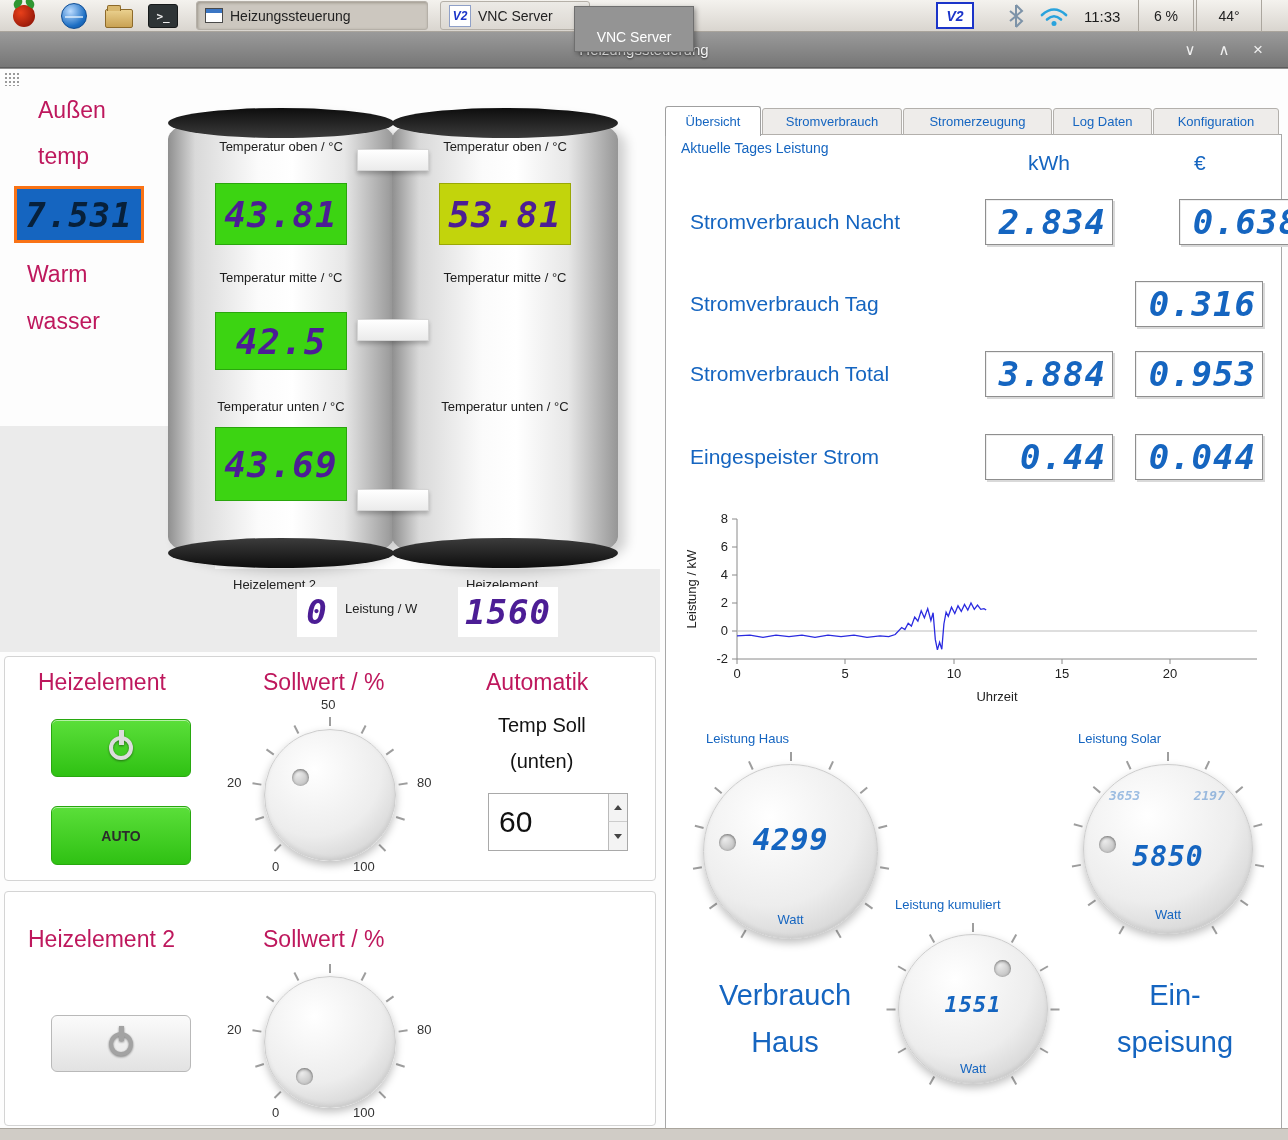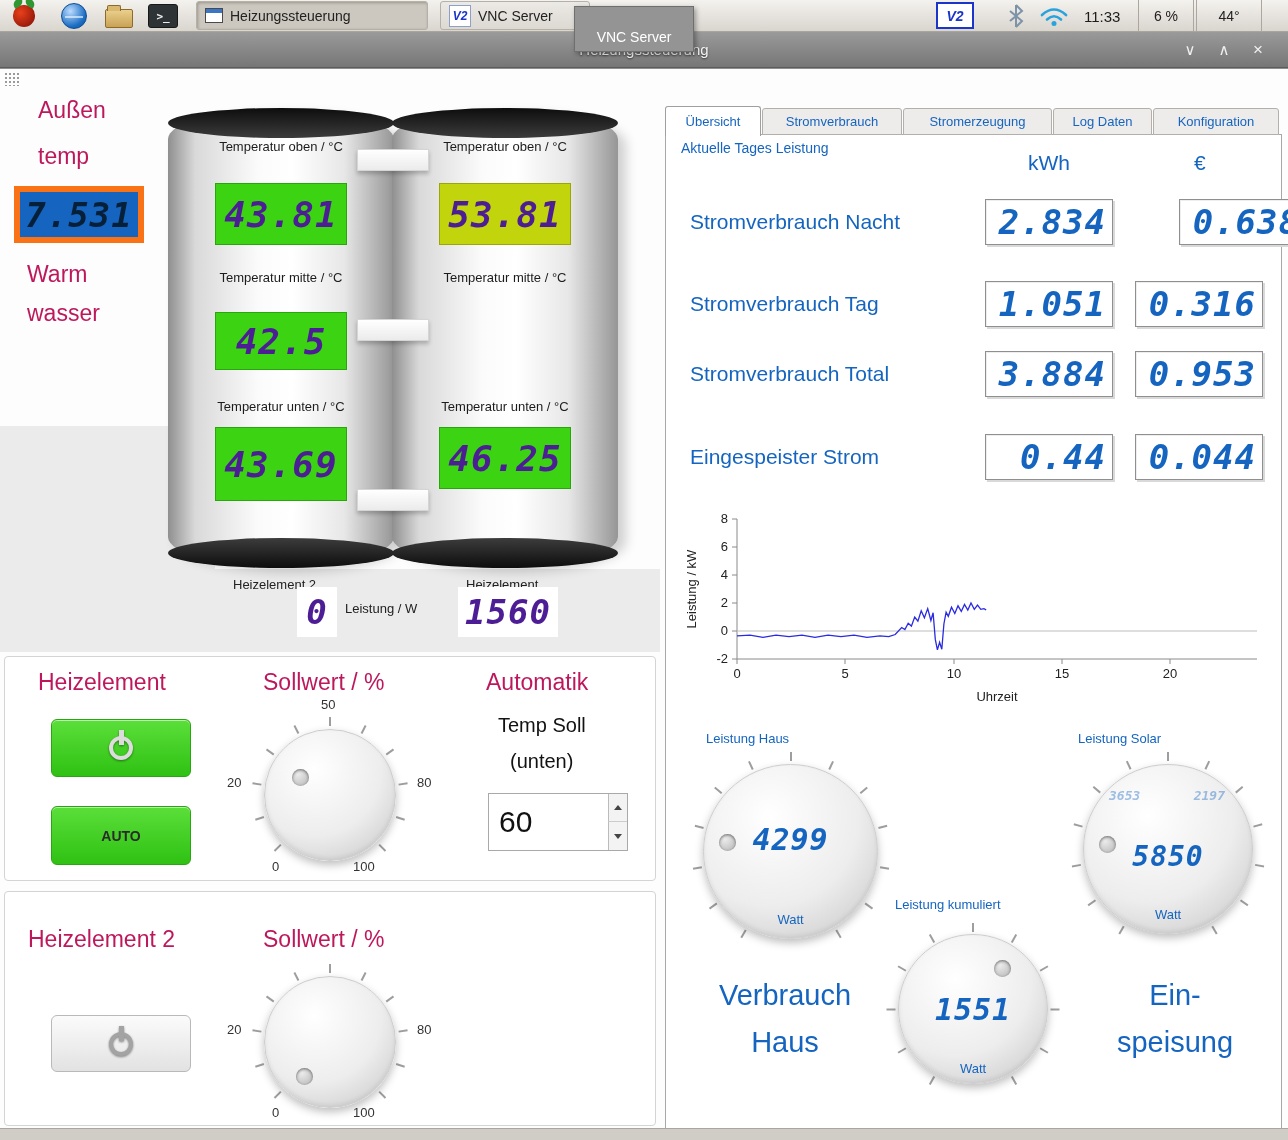--- a/index.html
+++ b/index.html
@@ -201,27 +201,27 @@
 
   <div class="abs grip"></div>
 
   <div class="abs grayblock" style="left:0;top:357px;width:215px;height:226px"></div>
   <div class="abs grayblock" style="left:0;top:500px;width:660px;height:83px"></div>
 
   <div class="abs h-label" style="left:38px;top:28px">
     <div>Außen</div>
       <div style="margin-top:19px">temp</div>
   </div>
-  <div class="abs lcd-box" style="left:14px;top:117px;width:130px;height:57px;background:#1565c0;border:6px solid #f97316">
+  <div class="abs lcd-box" style="left:14px;top:117px;width:130px;height:57px;background:#1565c0;border:3px solid #f97316">
     <span class="seg" style="font-size:34px;color:#07203a">7.531</span>
   </div>
 
   <div class="abs h-label" style="left:27px;top:192px">
     <div>Warm</div>
-      <div style="margin-top:12px">wasser</div>
+      <div style="margin-top:20px">wasser</div>
   </div>
 
   <div class="abs tank" style="left:168px;top:40px">
     <div class="rim top"></div>
     <div class="rim bottom"></div>
     <div class="tank-label" style="top:30px">Temperatur oben / °C</div>
     <div class="tank-lcd lcd-box lcd-green" style="top:74px;height:62px">
         <span class="seg">43.81</span>
       </div>
     <div class="tank-label" style="top:161px">Temperatur mitte / °C</div>
@@ -236,23 +236,20 @@
 
   <div class="abs tank" style="left:392px;top:40px">
     <div class="rim top"></div>
     <div class="rim bottom"></div>
     <div class="tank-label" style="top:30px">Temperatur oben / °C</div>
     <div class="tank-lcd lcd-box lcd-yellow" style="top:74px;height:62px">
         <span class="seg">53.81</span>
       </div>
     <div class="tank-label" style="top:161px">Temperatur mitte / °C</div>
     <div class="tank-label" style="top:290px">Temperatur unten / °C</div>
-    <div class="tank-lcd lcd-box lcd-green" style="top:318px;height:62px">
-        <span class="seg">46.25</span>
-      </div>
   </div>
 
   <div class="abs pipe" style="left:357px;top:80px"></div>
   <div class="abs pipe" style="left:357px;top:250px"></div>
   <div class="abs pipe" style="left:357px;top:420px"></div>
 
   <div class="abs small-label" style="left:233px;top:508px">Heizelement 2</div>
   <div class="abs lcd-box" style="left:297px;top:518px;width:40px;height:50px;background:#fff">
     <span class="seg" style="font-size:34px">0</span>
   </div>
@@ -355,23 +352,20 @@
 
   <div class="abs row-label" style="left:690px;top:141px">Stromverbrauch Nacht</div>
   <div class="abs val-box" style="left:985px;top:130px">
       <span class="seg-blue">2.834</span>
     </div>
   <div class="abs val-box" style="left:1179px;top:130px">
       <span class="seg-blue">0.638</span>
     </div>
 
   <div class="abs row-label" style="left:690px;top:223px">Stromverbrauch Tag</div>
-  <div class="abs val-box" style="left:985px;top:212px">
-      <span class="seg-blue">1.051</span>
-    </div>
   <div class="abs val-box" style="left:1135px;top:212px">
       <span class="seg-blue">0.316</span>
     </div>
 
   <div class="abs row-label" style="left:690px;top:293px">Stromverbrauch Total</div>
   <div class="abs val-box" style="left:985px;top:282px">
       <span class="seg-blue">3.884</span>
     </div>
   <div class="abs val-box" style="left:1135px;top:282px">
       <span class="seg-blue">0.953</span>
@@ -478,21 +472,21 @@
         <i style="transform: rotate(-30deg) translateY(-82px);"></i>
         <i style="transform: rotate(0deg) translateY(-82px);"></i>
         <i style="transform: rotate(30deg) translateY(-82px);"></i>
         <i style="transform: rotate(60deg) translateY(-82px);"></i>
         <i style="transform: rotate(90deg) translateY(-82px);"></i>
         <i style="transform: rotate(120deg) translateY(-82px);"></i>
         <i style="transform: rotate(150deg) translateY(-82px);"></i>
       </div>
     <div class="knob-face"></div>
     <div class="knob-dot" style="left:96px;top:26px"></div>
-    <div class="gauge-value" style="top:58px;font-size:30px">1551</div>
+    <div class="gauge-value" style="top:58px;font-size:22px">1551</div>
     <div class="gauge-unit" style="bottom:8px">Watt</div>
   </div>
 
   <div class="abs bigblue" style="left:695px;top:903px;width:180px">
     <div>Verbrauch</div>
       <div>Haus</div>
   </div>
   <div class="abs bigblue" style="left:1085px;top:903px;width:180px">
     <div>Ein-</div>
       <div>speisung</div>

